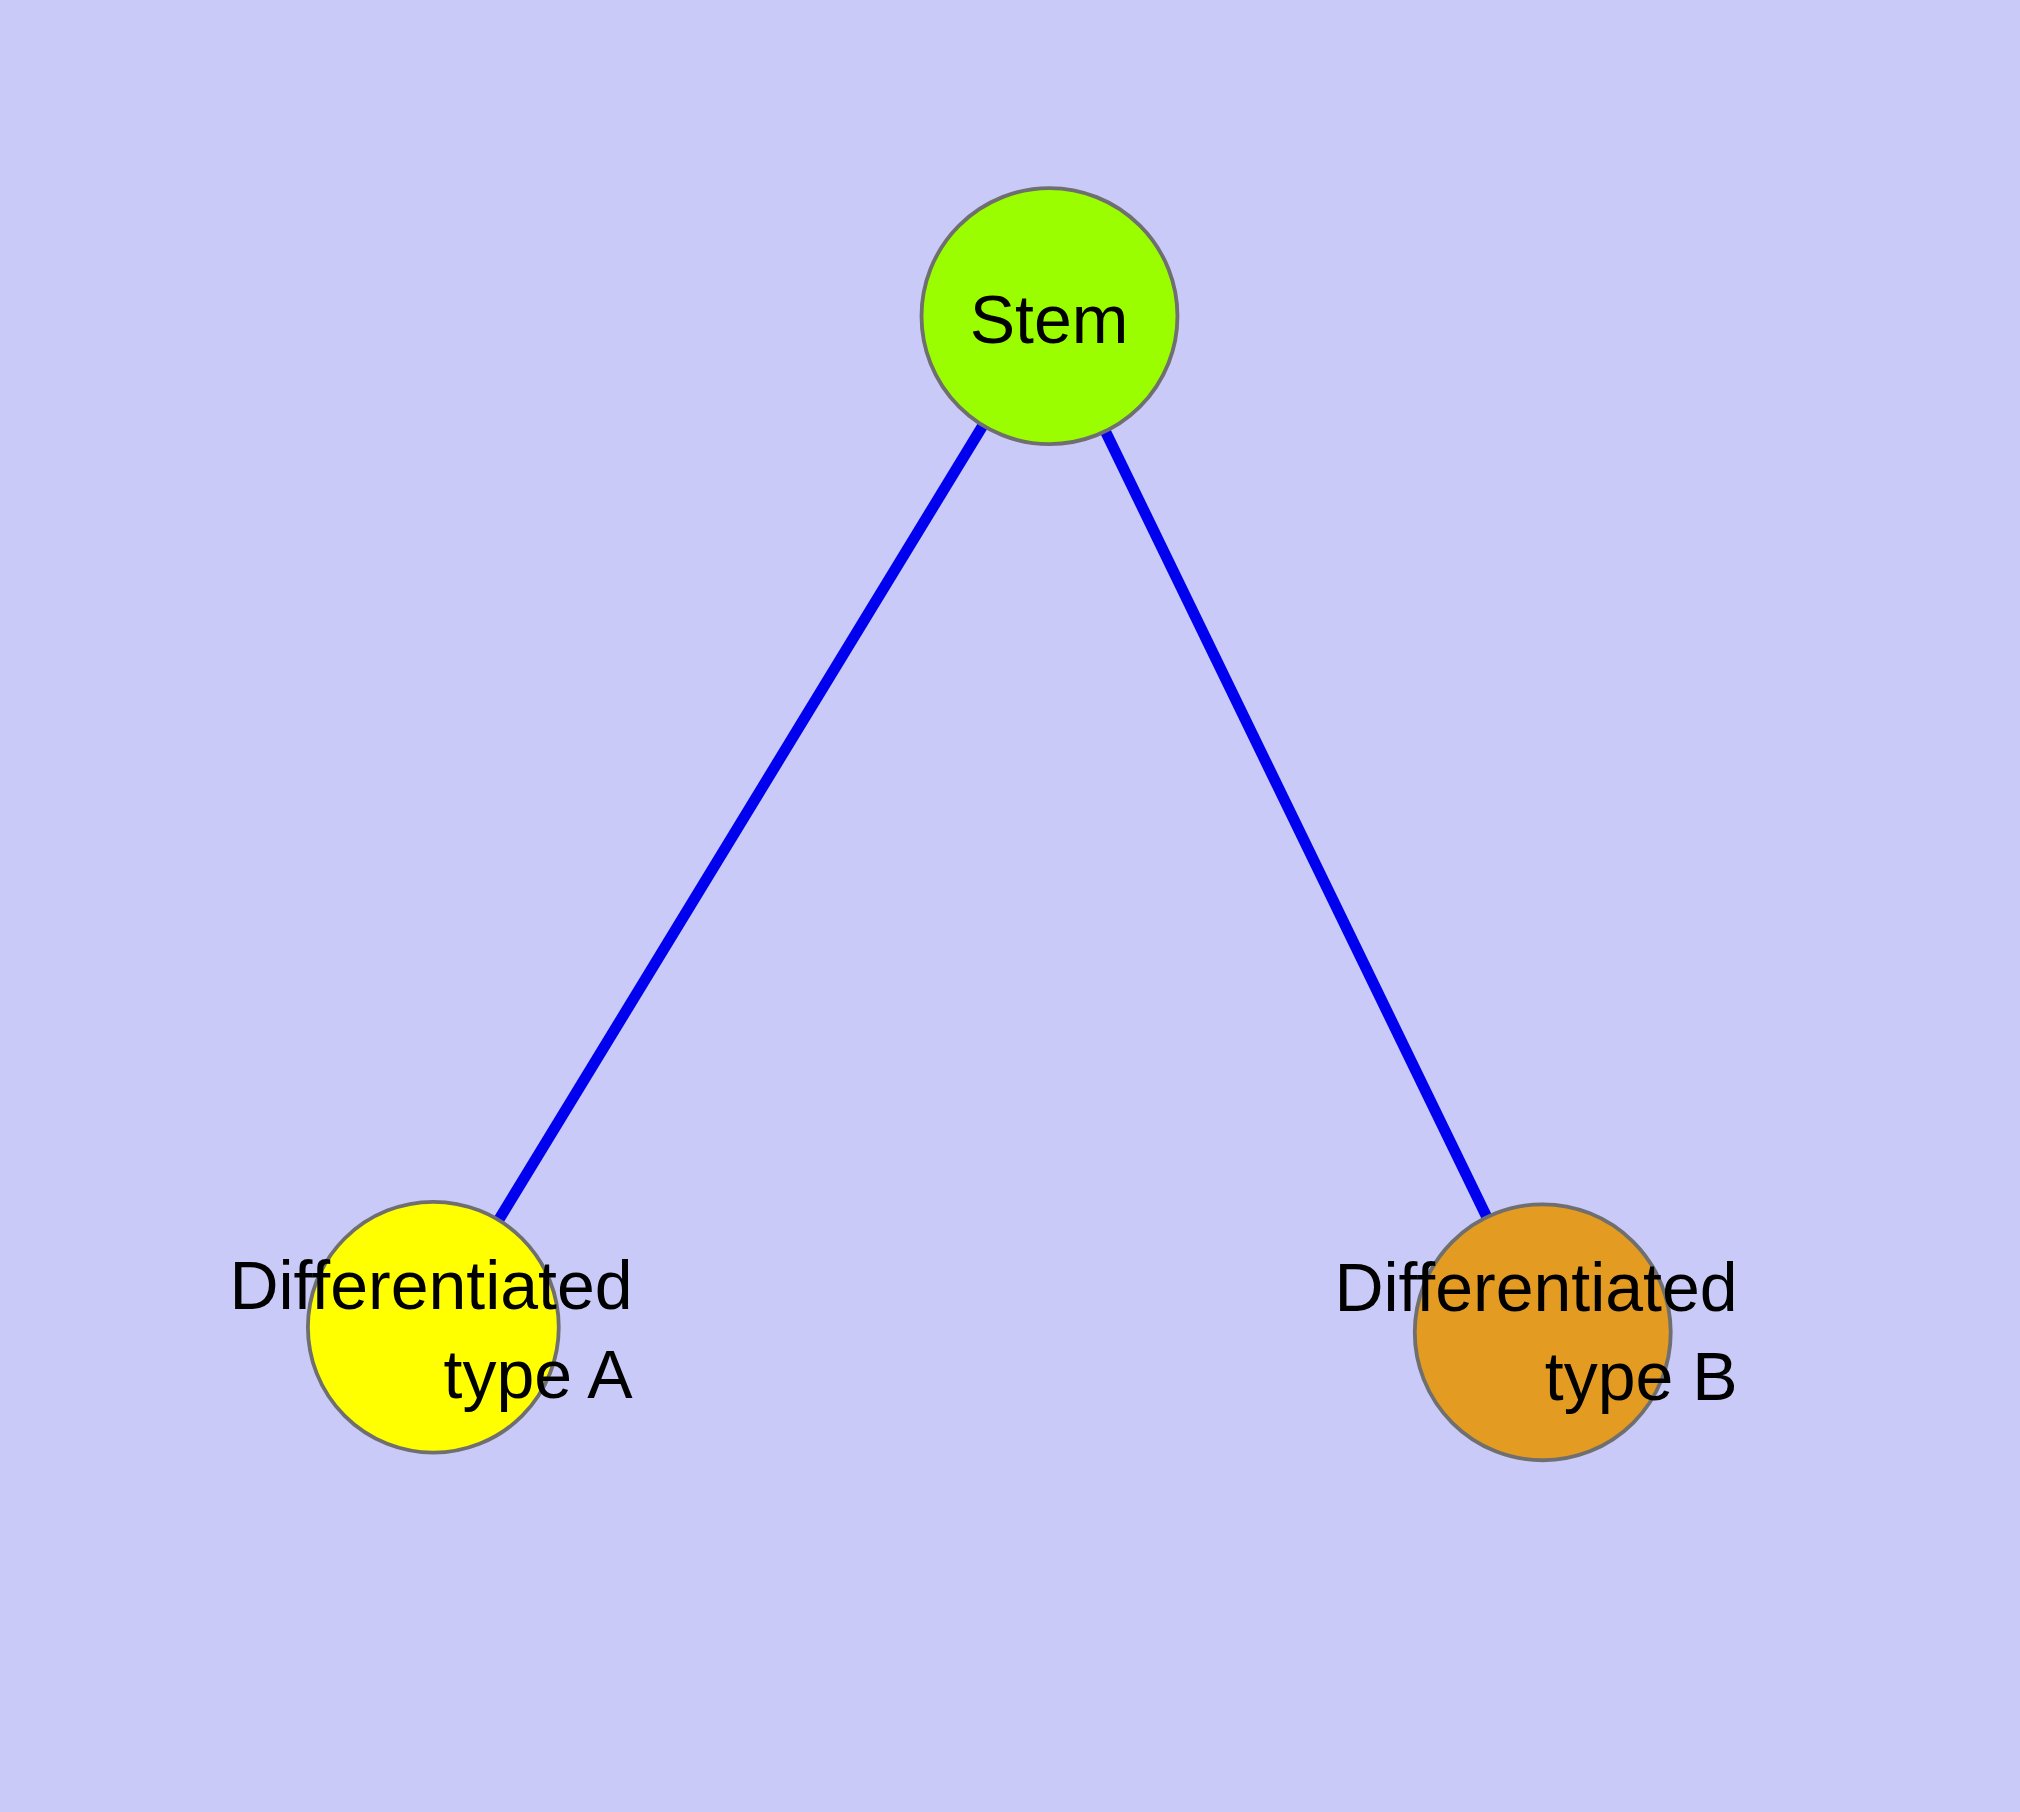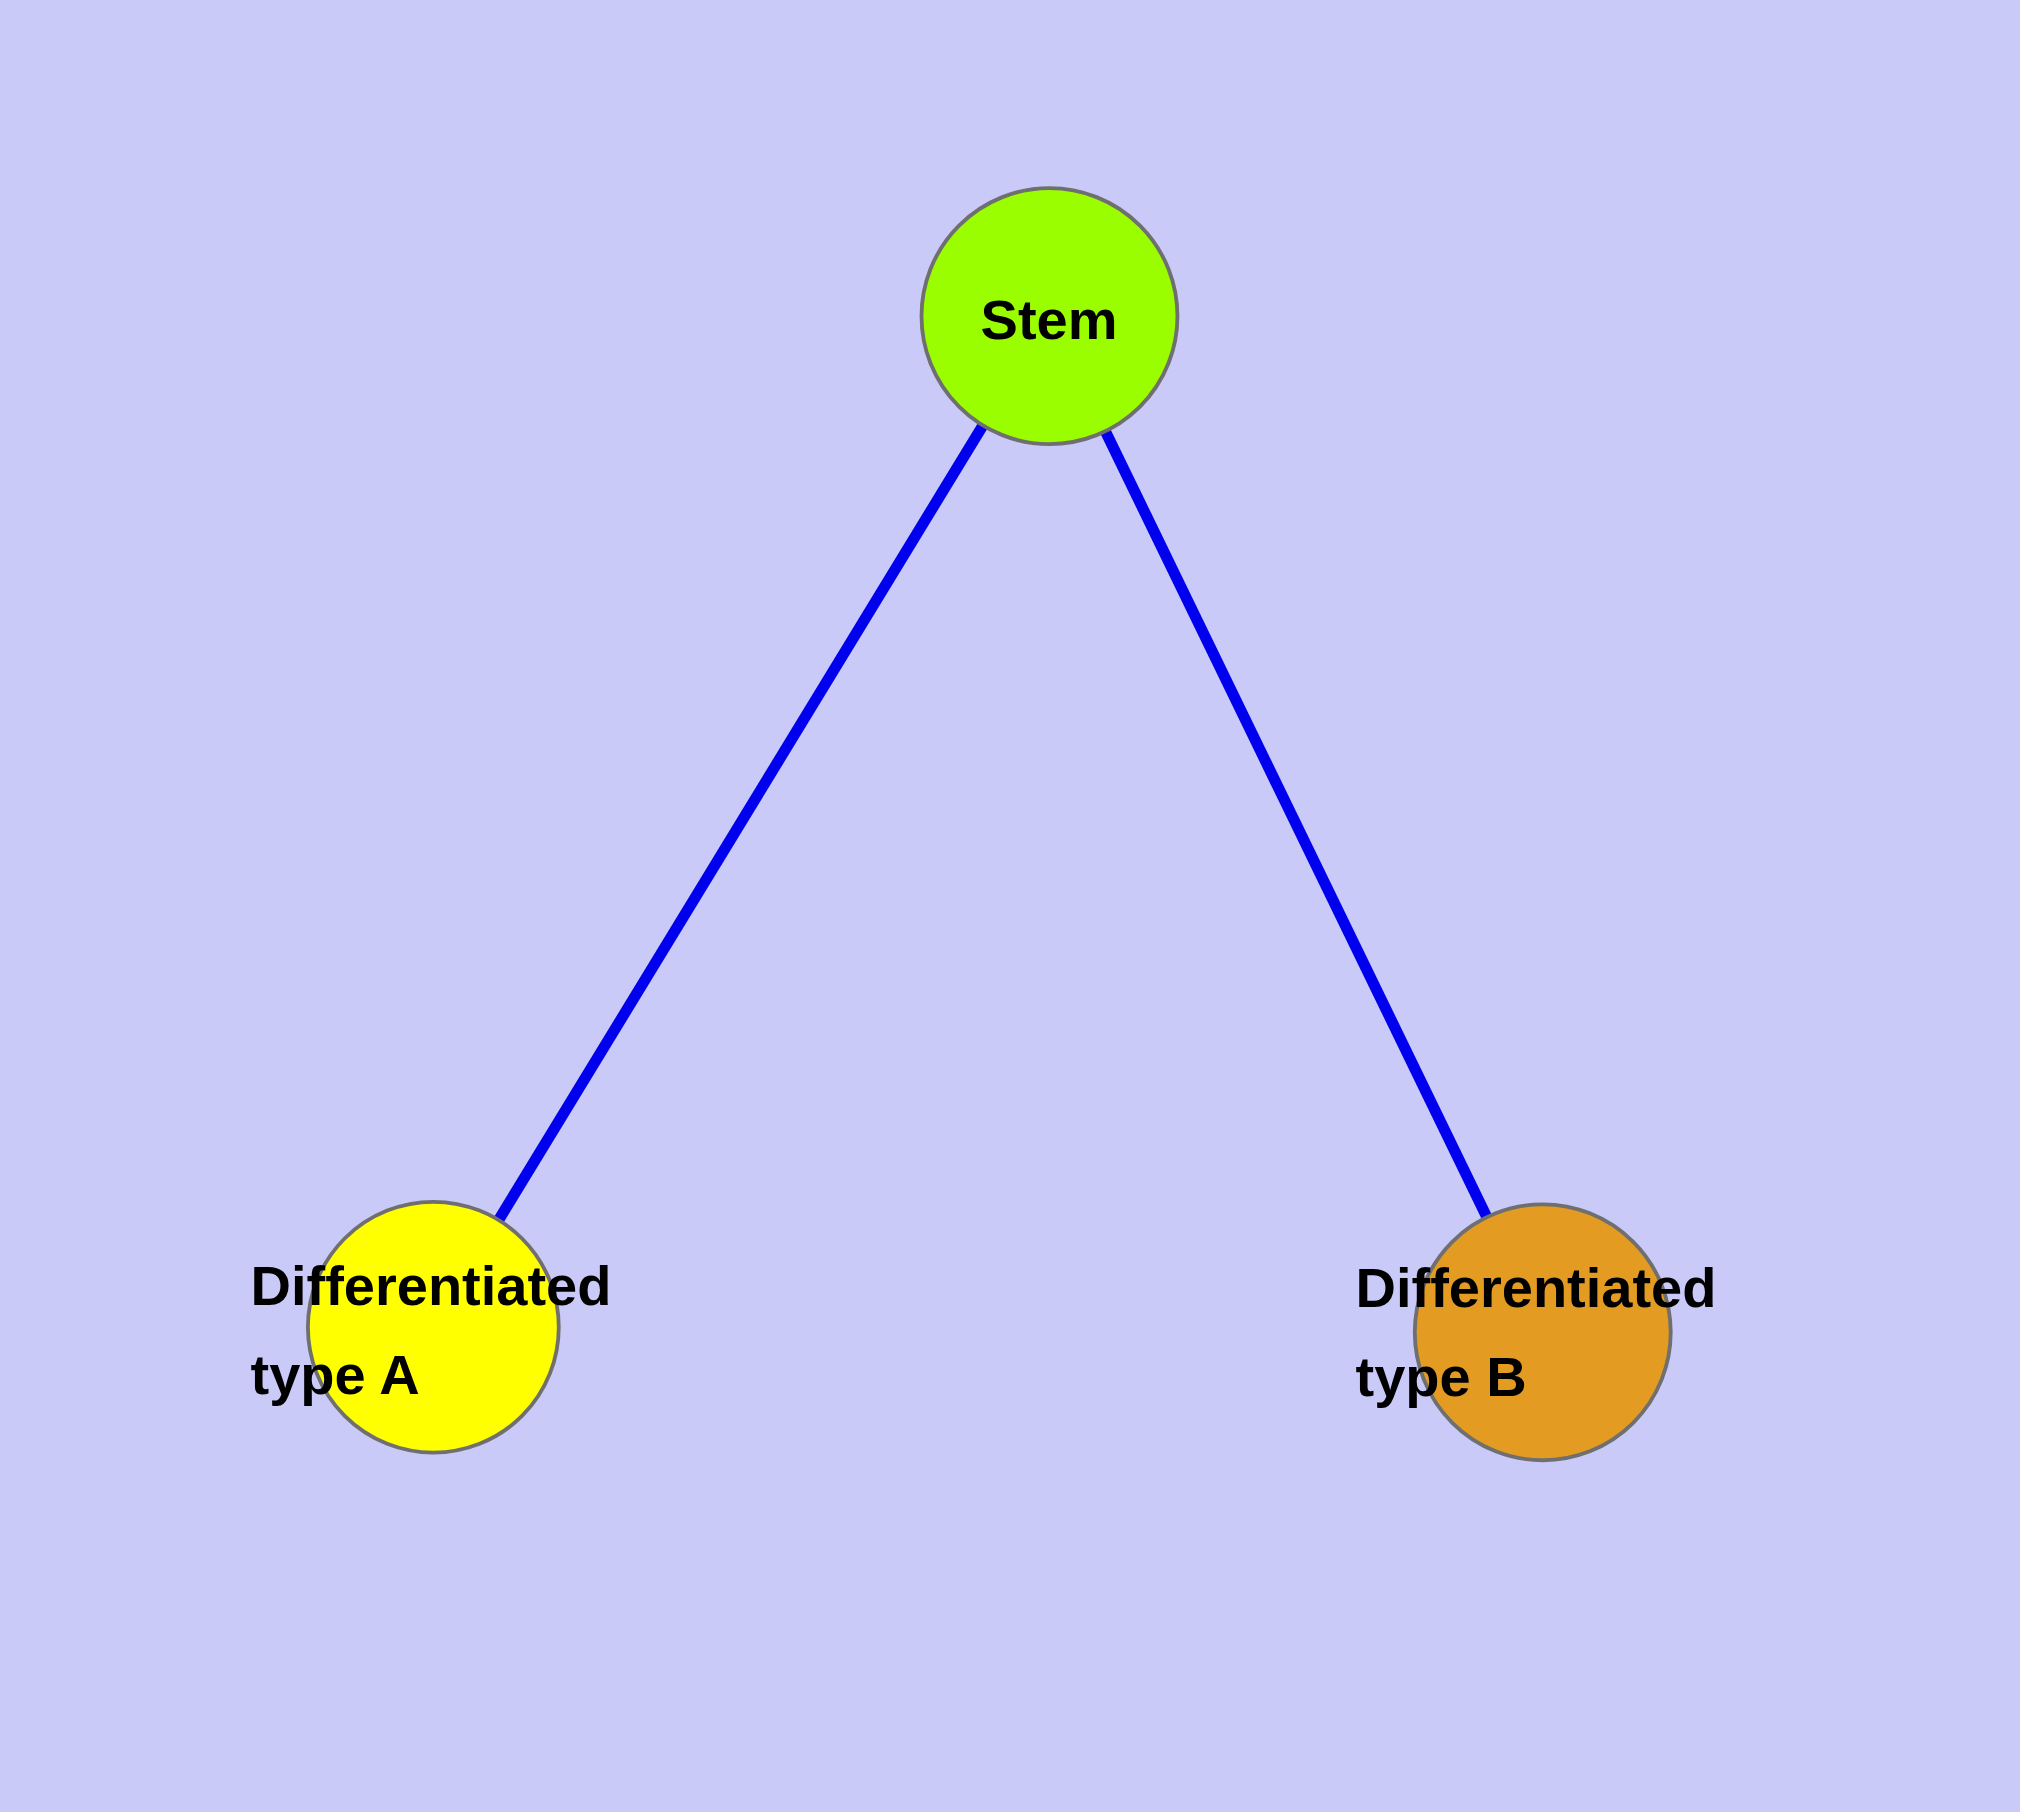--- a/index.html
+++ b/index.html
@@ -29,24 +29,24 @@
     stroke-width: 13px;
     stroke-linecap: butt;
   }
   .node-circle {
     stroke: #6F6F6F;
     stroke-width: 4.5px;
   }
   .node-label {
     position: absolute;
     transform: translate(-50%, -50%);
-    text-align: left;
+    text-align: right;
     white-space: pre-line;
-    font-weight: bold;
-    font-size: 56px;
+    font-weight: normal;
+    font-size: 68px;
     line-height: 89px;
     color: #000000;
     letter-spacing: 0;
     pointer-events: none;
   }
   .node-label.stem  { left: 1049px; top: 319px; }
   .node-label.typea { left: 431px;  top: 1330px; }
   .node-label.typeb { left: 1536px; top: 1332px; }
 </style>
 </head>

